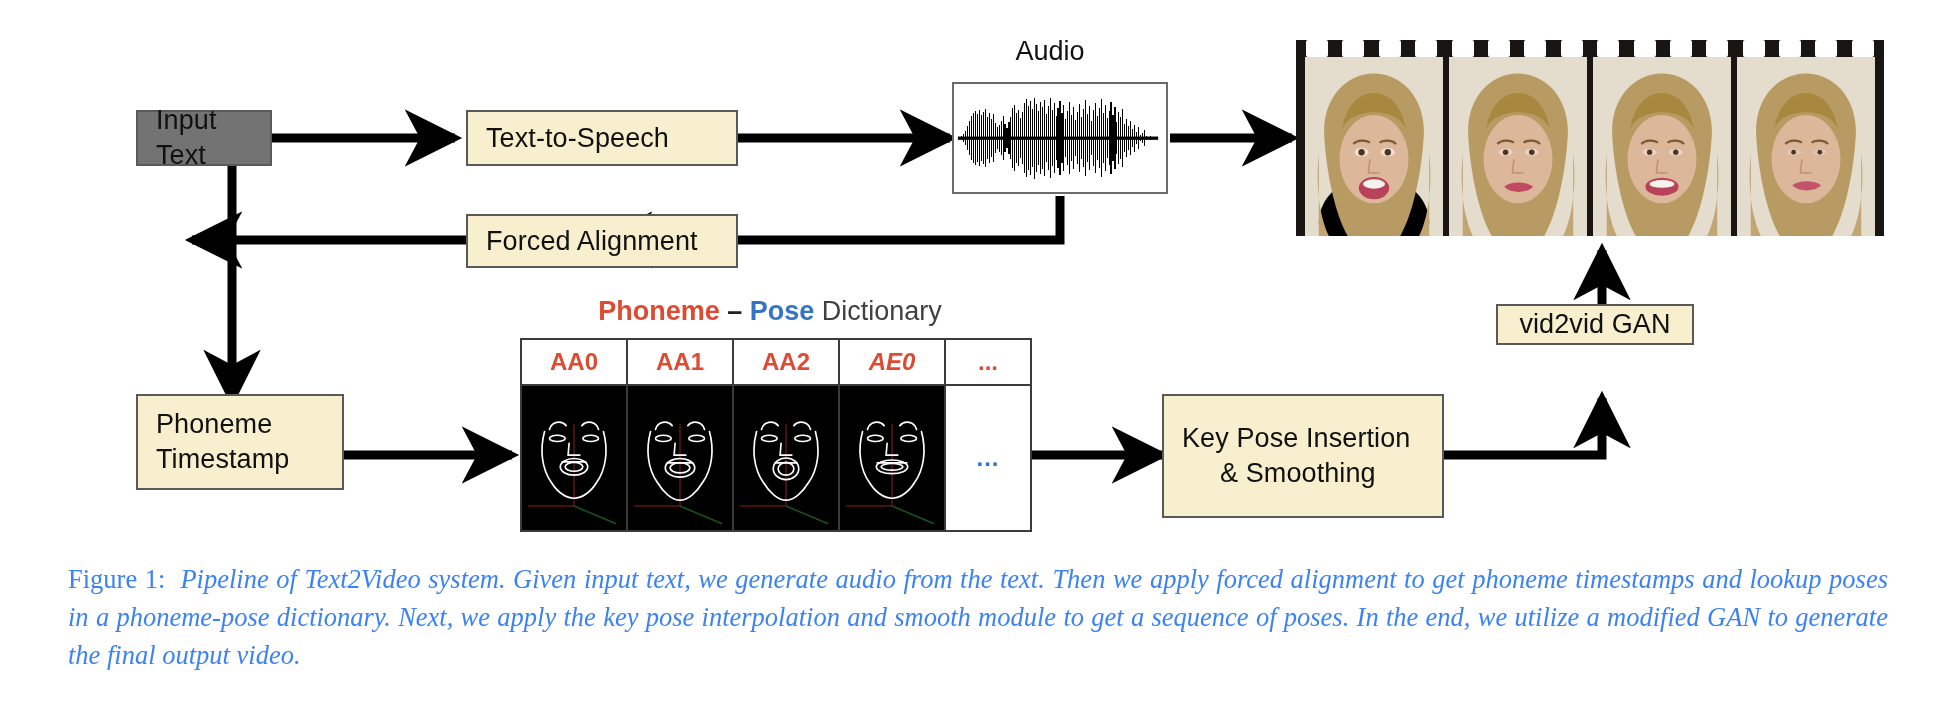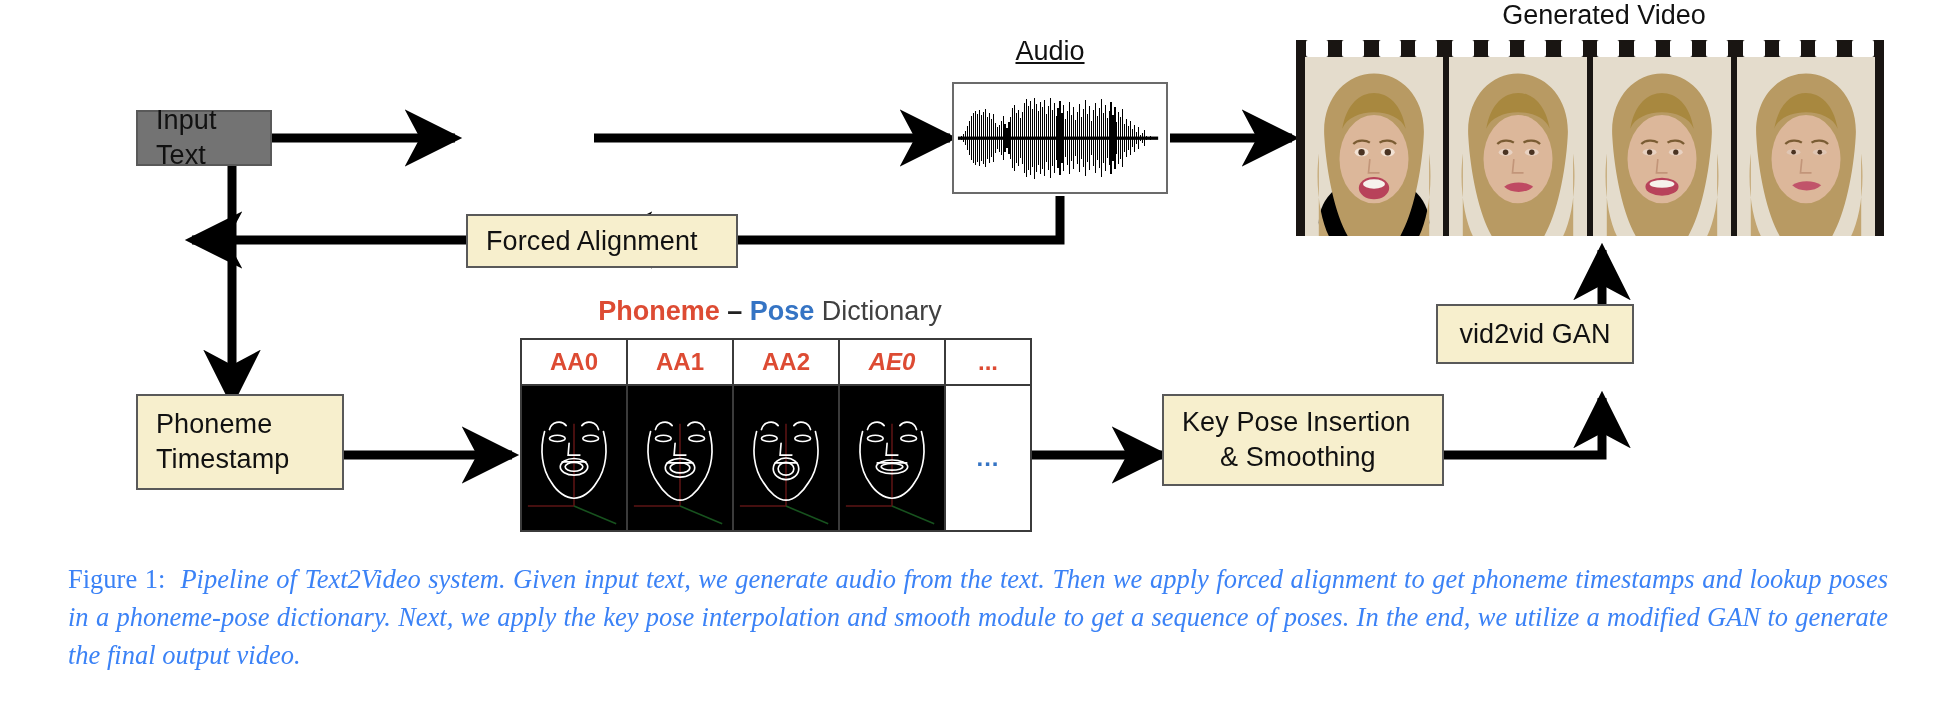--- a/index.html
+++ b/index.html
@@ -213,44 +213,47 @@
 
     <path d="M1444,455 L1602,455 L1602,398" stroke="#000" stroke-width="9" fill="none" marker-end="url(#ah)"></path>
 
     <line x1="1602" y1="310" x2="1602" y2="250" stroke="#000" stroke-width="9" marker-end="url(#ah)"></line>
   </svg>
 
   <div class="box white" style="left:136px; top:110px; width:136px; height:56px;">
     <span>Input Text</span>
   </div>
 
+  <div class="box cream" style="left:466px; top:110px; width:272px; height:56px;">
+    <span>Text-to-Speech</span>
+  </div>
 
   <div class="box cream" style="left:466px; top:214px; width:272px; height:54px;">
     <span>Forced Alignment</span>
   </div>
 
   <div class="box cream" style="left:136px; top:394px; width:208px; height:96px;">
     <span class="lines">
       <span style="display:block;">Phoneme</span>
       <span style="display:block;">Timestamp</span>
     </span>
   </div>
 
-  <div class="box cream" style="left:1162px; top:394px; width:282px; height:92px;">
+  <div class="box cream" style="left:1162px; top:394px; width:282px; height:124px;">
     <span class="lines">
       <span style="display:block;">Key Pose Insertion</span>
       <span style="display:block;margin-left:38px;">&amp; Smoothing</span>
     </span>
   </div>
 
-  <div class="box cream" style="left:1436px; top:304px; width:198px; height:60px; justify-content:center; padding-left:0;">
+  <div class="box cream" style="left:1496px; top:304px; width:198px; height:41px; justify-content:center; padding-left:0;">
     <span>vid2vid GAN</span>
   </div>
 
-  <div class="label center" style="left:1050px; top:36px;text-decoration:underline;">Audio</div>
+  <div class="label center" style="left:1050px; top:36px;">Audio</div>
 
   <div id="audio-box" style="left:952px; top:82px; width:216px; height:112px;">
     <svg id="audio-wave" viewBox="0 0 216 112" preserveAspectRatio="none" xmlns="http://www.w3.org/2000/svg">
       <g stroke="#000000" stroke-width="1.15" shape-rendering="crispEdges">
         <line x1="6" y1="55" x2="6" y2="57"></line>
           <line x1="8" y1="54" x2="8" y2="58"></line>
         <line x1="10" y1="52" x2="10" y2="60"></line>
           <line x1="12" y1="49" x2="12" y2="63"></line>
         <line x1="14" y1="44" x2="14" y2="68"></line>
           <line x1="16" y1="38" x2="16" y2="74"></line>
@@ -346,21 +349,20 @@
           <line x1="196" y1="54" x2="196" y2="58"></line>
         <line x1="198" y1="55" x2="198" y2="57"></line>
           <line x1="200" y1="54" x2="200" y2="58"></line>
         <line x1="202" y1="55" x2="202" y2="57"></line>
           <line x1="204" y1="55" x2="204" y2="57"></line>
       </g>
       <rect x="4" y="54.5" width="204" height="3.4" fill="#000000"></rect>
     </svg>
   </div>
 
-  <div class="label center" style="left:1604px; top:0px;">Generated Video</div>
 
   <div id="film-strip" style="left:1296px; top:40px; width:588px; height:196px;">
 
     <div class="sprocket-row">
       <span class="sprocket"></span>
       <span class="sprocket"></span>
       <span class="sprocket"></span>
       <span class="sprocket"></span>
       <span class="sprocket"></span>
       <span class="sprocket"></span>

